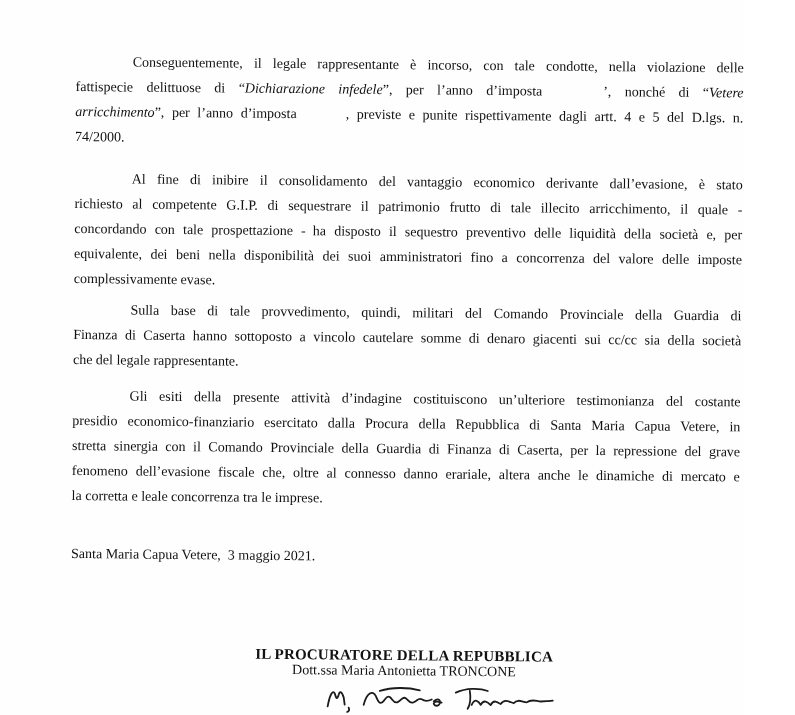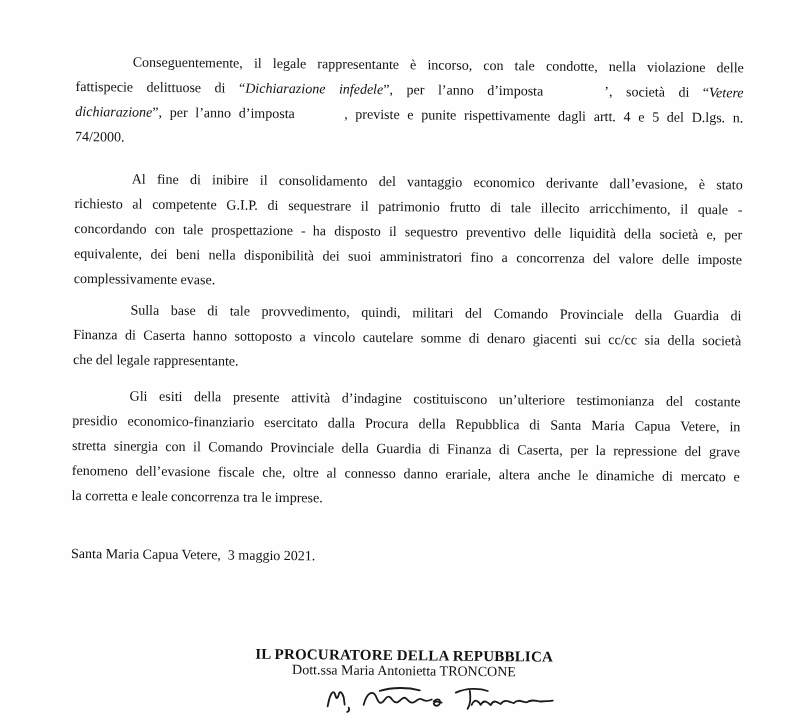--- a/index.html
+++ b/index.html
@@ -78,22 +78,22 @@
   }
 </style>
 </head>
 <body>
 
 <div class="page">
   <div class="sheet">
 
     <div class="para" id="p1">
       <div class="ln ind">Conseguentemente, il legale rappresentante è incorso, con tale condotte, nella violazione delle</div>
-      <div class="ln"><span>fattispecie delittuose di “</span><span class="it">Dichiarazione infedele</span><span>”, per l’anno d’imposta</span> <span class="blank"></span> <span>’, società di “</span><span class="it">Vetere</span></div>
-      <div class="ln"><span class="it">dichiarazione</span><span>”, per l’anno d’imposta</span> <span class="blank"></span> <span>, previste e punite rispettivamente dagli artt. 4 e 5 del D.lgs. n.</span></div>
+      <div class="ln"><span>fattispecie delittuose di “</span><span class="it">Dichiarazione infedele</span><span>”, per l’anno d’imposta</span> <span class="blank"></span> <span>’, nonché di “</span><span class="it">Vetere</span></div>
+      <div class="ln"><span class="it">arricchimento</span><span>”, per l’anno d’imposta</span> <span class="blank"></span> <span>, previste e punite rispettivamente dagli artt. 4 e 5 del D.lgs. n.</span></div>
       <div class="ln last">74/2000.</div>
     </div>
 
     <div class="para" id="p2">
       <div class="ln ind">Al fine di inibire il consolidamento del vantaggio economico derivante dall’evasione, è stato</div>
       <div class="ln">richiesto al competente G.I.P. di sequestrare il patrimonio frutto di tale illecito arricchimento, il quale -</div>
       <div class="ln">concordando con tale prospettazione - ha disposto il sequestro preventivo delle liquidità della società e, per</div>
       <div class="ln">equivalente, dei beni nella disponibilità dei suoi amministratori fino a concorrenza del valore delle imposte</div>
       <div class="ln last">complessivamente evase.</div>
     </div>

